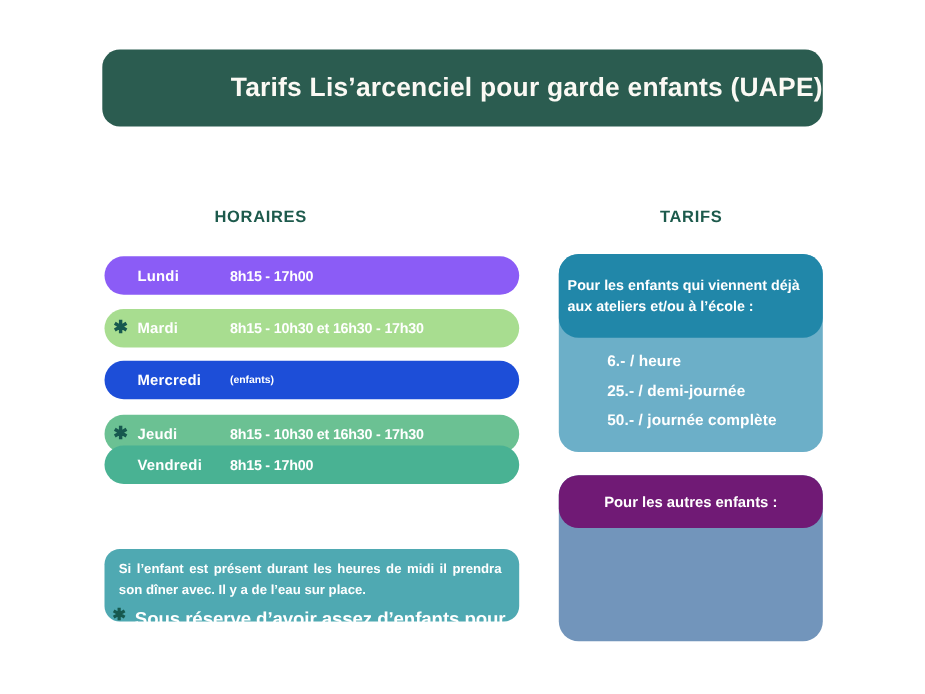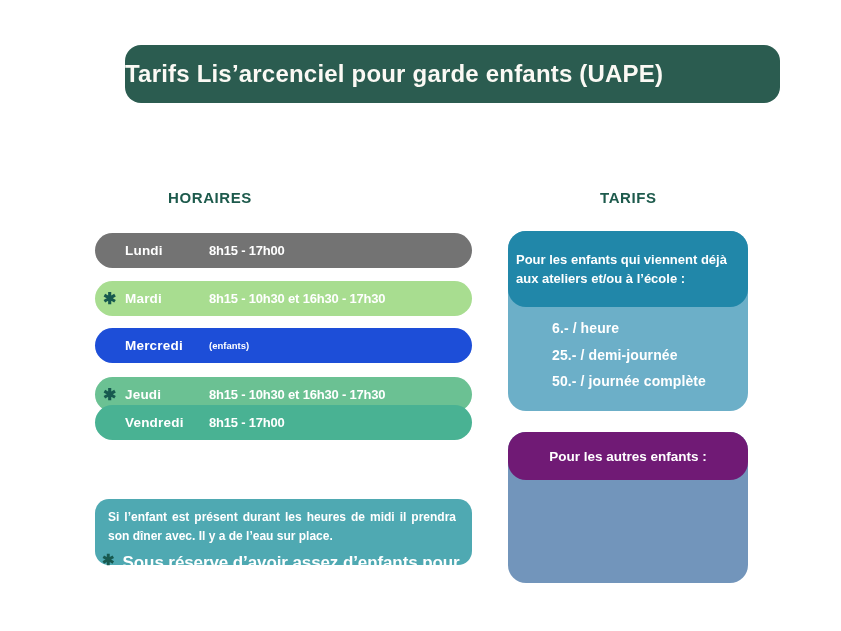--- a/index.html
+++ b/index.html
@@ -7,34 +7,34 @@
     position:relative;
     width:841px;height:631px;
     background:#ffffff;
     font-family:"Liberation Sans", sans-serif;
     font-weight:bold;
     overflow:hidden;
   }
 
   
   .banner{
-    position:absolute;left:93px;top:45px;width:655px;height:58px;
+    position:absolute;left:93px;top:45px;width:655px;height:70px;
     border-radius:16px;
-    display:flex;align-items:center;justify-content:flex-start;margin-left:32px;
+    display:flex;align-items:center;justify-content:flex-end;
   }
   .banner .title{
     color:#FBF9F4;font-size:24px;letter-spacing:0.2px;white-space:nowrap;
   }
 
   
   .section-label{
     position:absolute;top:189px;
     color:#1D5A4C;font-size:15px;letter-spacing:0.6px;
   }
-  .section-label.horaires{left:168px;}
+  .section-label.horaires{left:195px;}
   .section-label.tarifs{left:600px;width:56px;text-align:center;}
 
   
   .srow{
     position:absolute;left:95px;width:377px;height:35px;
     border-radius:17.5px;color:#ffffff;
   }
   .srow .ast{
     position:absolute;left:8px;top:50%;transform:translateY(-50%);
     color:#17594F;font-size:16px;line-height:1;
@@ -100,21 +100,21 @@
 
 <div class="canvas">
 
   <div class="banner" style="background: rgb(43, 92, 80);">
     <span class="title">Tarifs Lis’arcenciel pour garde enfants (UAPE)</span>
   </div>
 
   <div class="section-label horaires">HORAIRES</div>
   <div class="section-label tarifs">TARIFS</div>
 
-  <div class="srow" style="top: 233px; background: #737373;">
+  <div class="srow" style="top: 233px; background: #8b5cf6;">
     <span class="day">Lundi</span>
     <span class="timewrap">
         <span>8h15 - 17h00</span>
       </span>
   </div>
 
   <div class="srow" style="top: 281px; background: rgb(168, 221, 144);">
     <span class="ast">✱</span>
     <span class="day">Mardi</span>
     <span class="timewrap">

